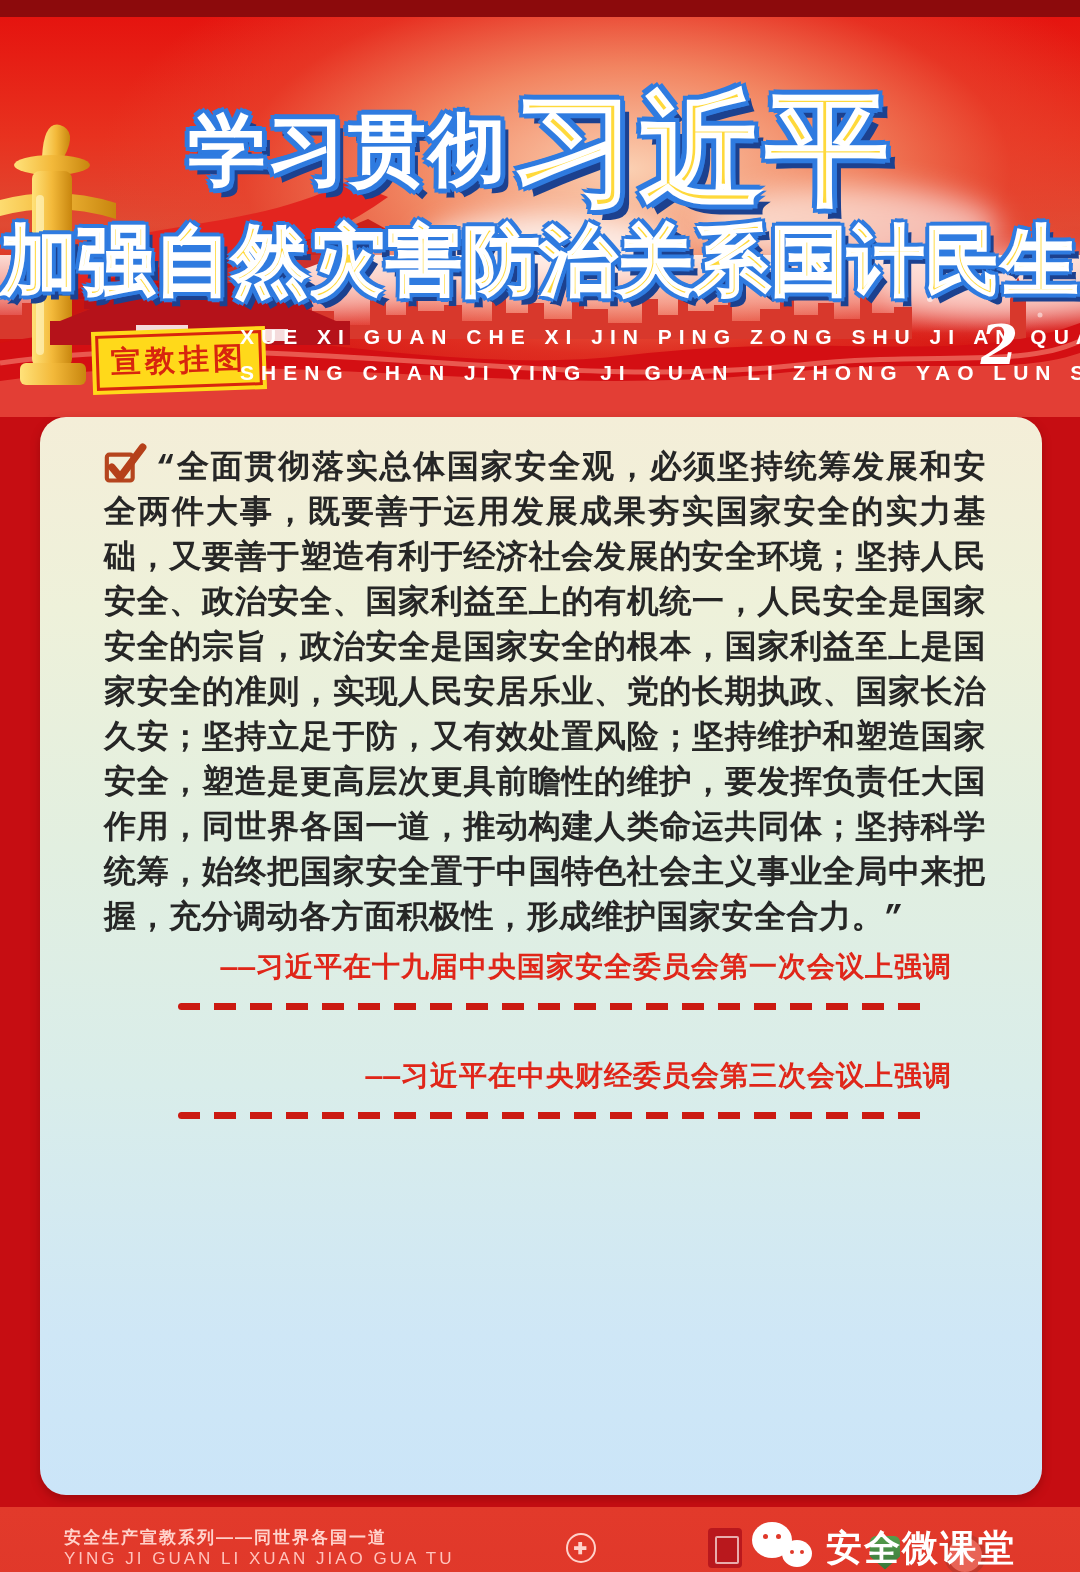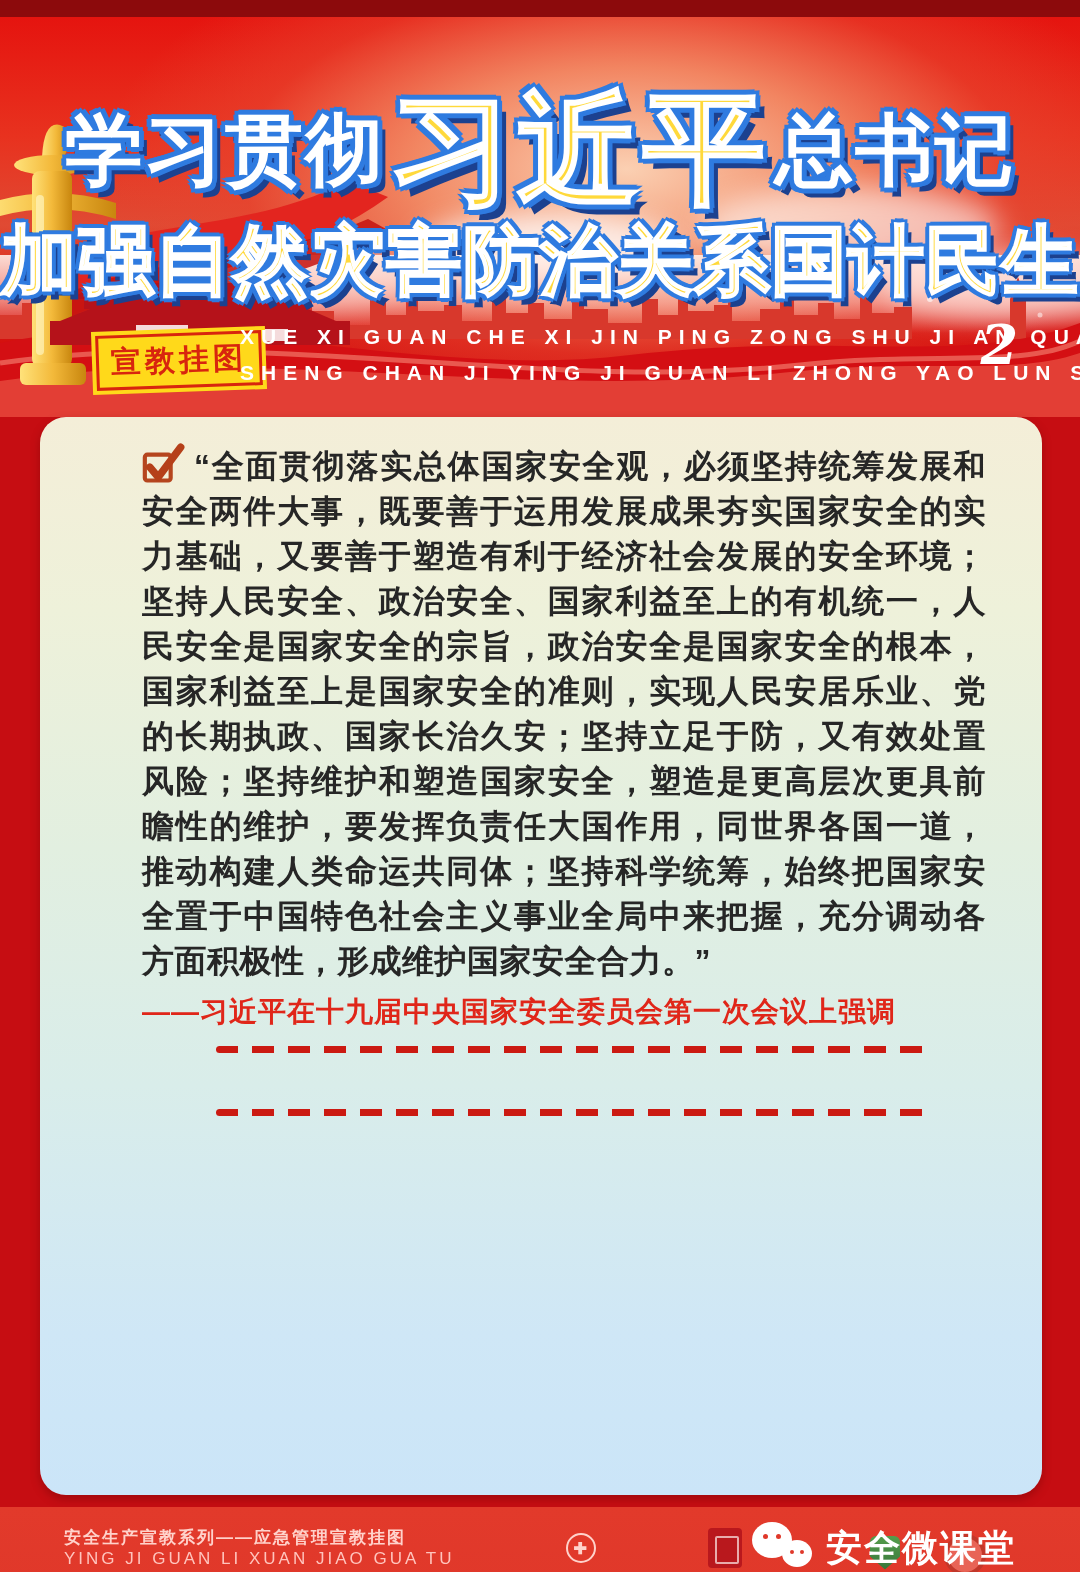--- a/index.html
+++ b/index.html
@@ -59,30 +59,30 @@
   .pagenum{
     position:absolute;right:62px;top:296px;z-index:7;color:#fff;
     font-family:"DejaVu Serif",serif;font-style:italic;font-size:54px;font-weight:700;
   }
   
   .panel{
     position:absolute;left:40px;top:400px;width:1002px;height:1078px;border-radius:26px;
     background:linear-gradient(180deg,#f4eed8 0%,#eef1da 18%,#e2efe0 40%,#d9edea 62%,#cfe7f6 85%,#cbe5f8 100%);
     box-shadow:0 4px 10px rgba(90,0,0,.35);
   }
-  .quote{margin:0;padding:26px 56px 0 102px;}
+  .quote{margin:0;padding:26px 56px 0 64px;font-family:Liberation Mono, monospace;}
   .quote.q2{padding-top:40px;}
   .quote.q3{padding-top:42px;}
   .qtext{
     margin:0;font-size:32px;line-height:45px;font-weight:700;color:#262626;
     text-align:justify;letter-spacing:.5px;
   }
   .chk{display:inline-block;width:44px;height:40px;vertical-align:-6px;margin-right:8px;}
   .attr{
-    margin:10px 34px 0 0;color:#e02619;font-weight:700;
+    margin:10px 34px 0 0;text-align:right;color:#e02619;font-weight:700;
     font-size:28px;line-height:36px;letter-spacing:1px;
   }
   .sep{
     height:7px;margin:16px 58px 0 74px;border-radius:4px;
     background:repeating-linear-gradient(90deg,#cb1a12 0 22px,transparent 22px 36px);
   }
   
   .footer{
     position:absolute;left:0;top:1490px;width:1080px;height:82px;
     background:linear-gradient(180deg,#e23a2b,#e0382a);
@@ -163,21 +163,20 @@
       <rect x="44" y="34" width="226" height="10" fill="#b5121a"></rect>
       <path fill="#b5121a" d="M20,56 L50,44 L268,44 L296,56 Z"></path>
       <rect x="10" y="56" width="300" height="24" fill="#b5121a"></rect>
       <rect x="96" y="60" width="52" height="12" fill="#ffffff" opacity=".85"></rect>
       <rect x="196" y="64" width="52" height="12" fill="#ffffff" opacity=".85"></rect>
     </svg>
 
     <div class="title1">
       <span class="t-white">学习贯彻</span>
       <span class="t-gold">习近平</span>
-      <span class="t-white">总书记</span>
     </div>
     <div class="title2">加强自然灾害防治关系国计民生</div>
 
     <div class="badge">宣教挂图</div>
     <div class="pinyin l1">XUE XI GUAN CHE XI JIN PING ZONG SHU JI AN QUAN</div>
     <div class="pinyin l2">SHENG CHAN JI YING JI GUAN LI ZHONG YAO LUN SHU</div>
     <div class="pagenum">2</div>
   </div>
 
   <div class="panel">
@@ -187,29 +186,30 @@
         <svg class="chk" viewBox="0 0 52 48">
           <rect x="3" y="14" width="31" height="31" rx="3" fill="none" stroke="#b5451e" stroke-width="5"></rect>
           <path d="M9,29 L19,41 L46,5" fill="none" stroke="#b5401a" stroke-width="9" stroke-linecap="round" stroke-linejoin="round"></path>
         </svg><span>“全面贯彻落实总体国家安全观，必须坚持统筹发展和安全两件大事，既要善于运用发展成果夯实国家安全的实力基础，又要善于塑造有利于经济社会发展的安全环境；坚持人民安全、政治安全、国家利益至上的有机统一，人民安全是国家安全的宗旨，政治安全是国家安全的根本，国家利益至上是国家安全的准则，实现人民安居乐业、党的长期执政、国家长治久安；坚持立足于防，又有效处置风险；坚持维护和塑造国家安全，塑造是更高层次更具前瞻性的维护，要发挥负责任大国作用，同世界各国一道，推动构建人类命运共同体；坚持科学统筹，始终把国家安全置于中国特色社会主义事业全局中来把握，充分调动各方面积极性，形成维护国家安全合力。”</span>
       </p>
       <div class="attr">——习近平在十九届中央国家安全委员会第一次会议上强调</div>
       <div class="sep"></div>
     </div>
 
     <div class="quote q2">
+      <div class="attr">——习近平在中央财经委员会第三次会议上强调</div>
       <div class="sep"></div>
     </div>
 
 
   </div>
 
   <div class="footer">
     <div class="f-left">
-      <div class="zh">安全生产宣教系列——应急管理宣教挂图</div>
+      <div class="zh">安全生产宣教系列——同世界各国一道</div>
       <div class="py">YING JI GUAN LI XUAN JIAO GUA TU</div>
     </div>
     <div class="f-center">
       <span class="f-logo">✚</span>
     </div>
     <div class="f-right">
       <span class="stamp"></span>
       <span class="wc">
         <span class="b1"></span>
         <span class="b2"></span>

